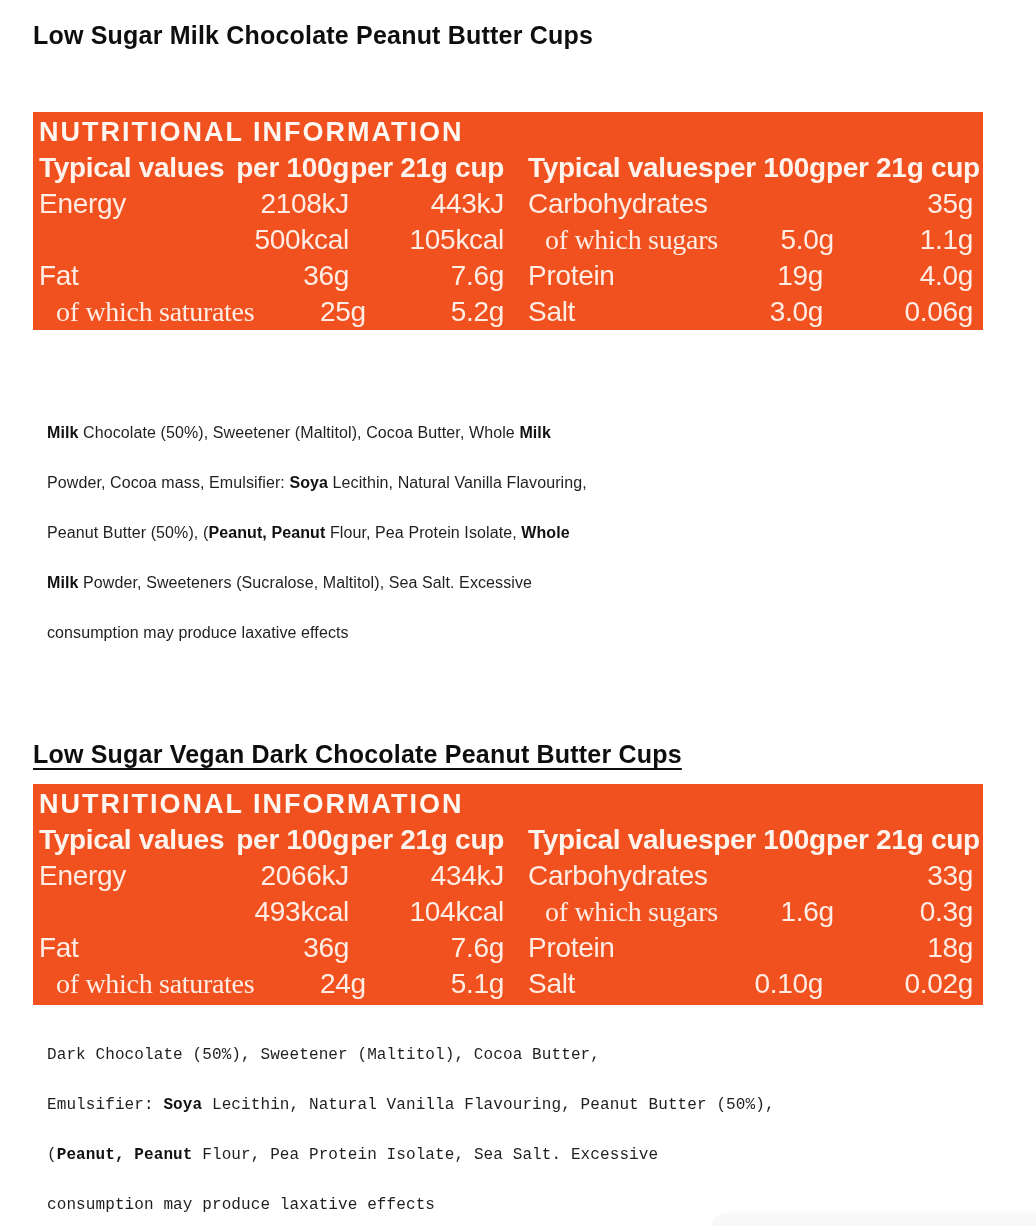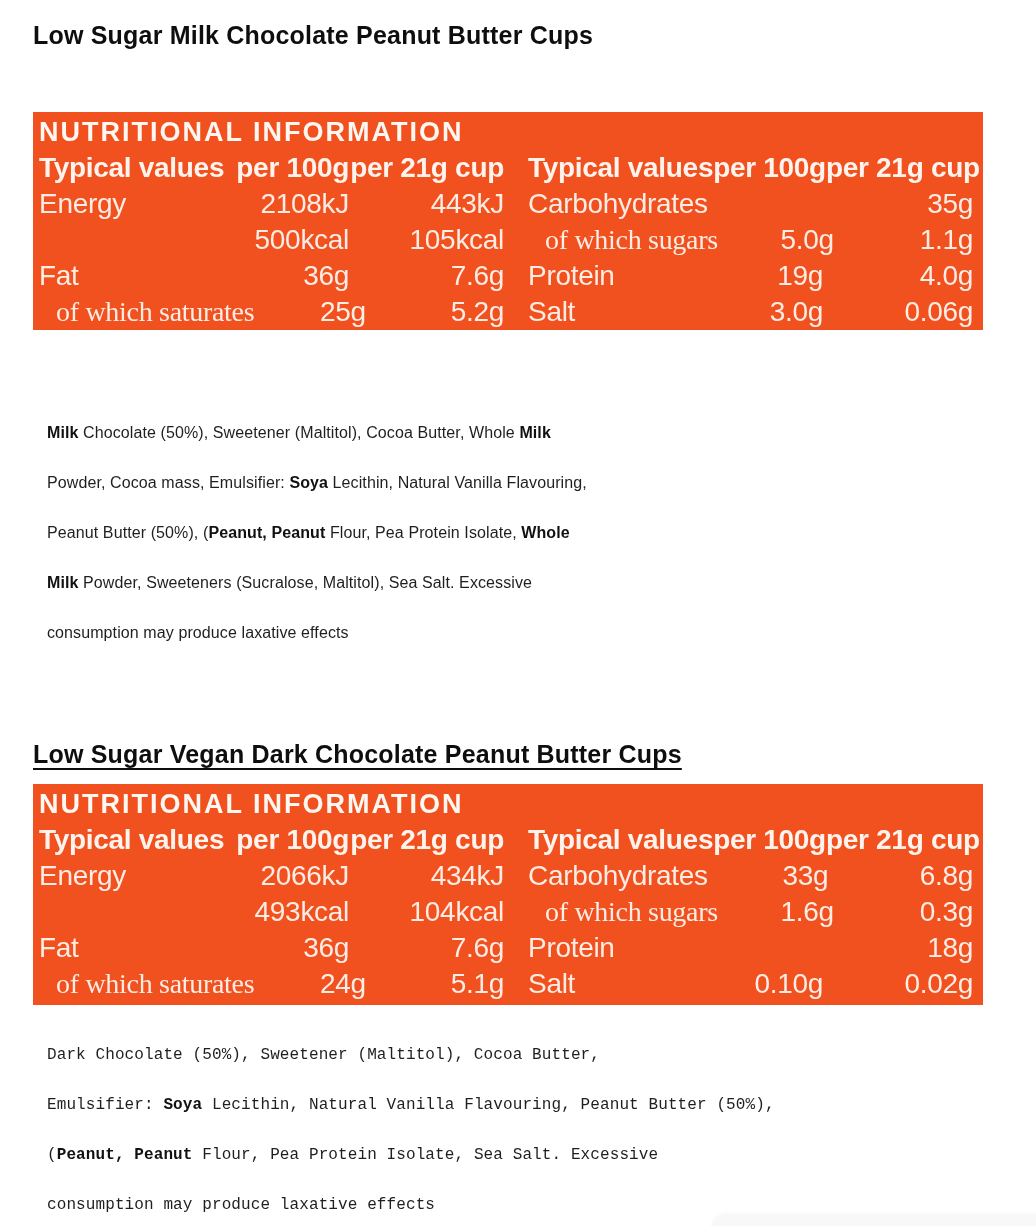--- a/index.html
+++ b/index.html
@@ -203,21 +203,20 @@
         </div>
         <div class="half half-right">
           <div class="nrow header">
             <span class="nlabel">Typical values</span>
             <span class="nv1">per 100g</span>
             <span class="nv2">per 21g cup</span>
           </div>
           <div class="nrow">
             <span class="nlabel">Carbohydrates</span>
             <span class="nv1">33g</span>
-            <span class="nv2">6.8g</span>
           </div>
           <div class="nrow">
             <span class="nlabel indent">of which sugars</span>
             <span class="nv1">1.6g</span>
             <span class="nv2">0.3g</span>
           </div>
           <div class="nrow">
             <span class="nlabel">Protein</span>
             <span class="nv1">18g</span>
           </div>

